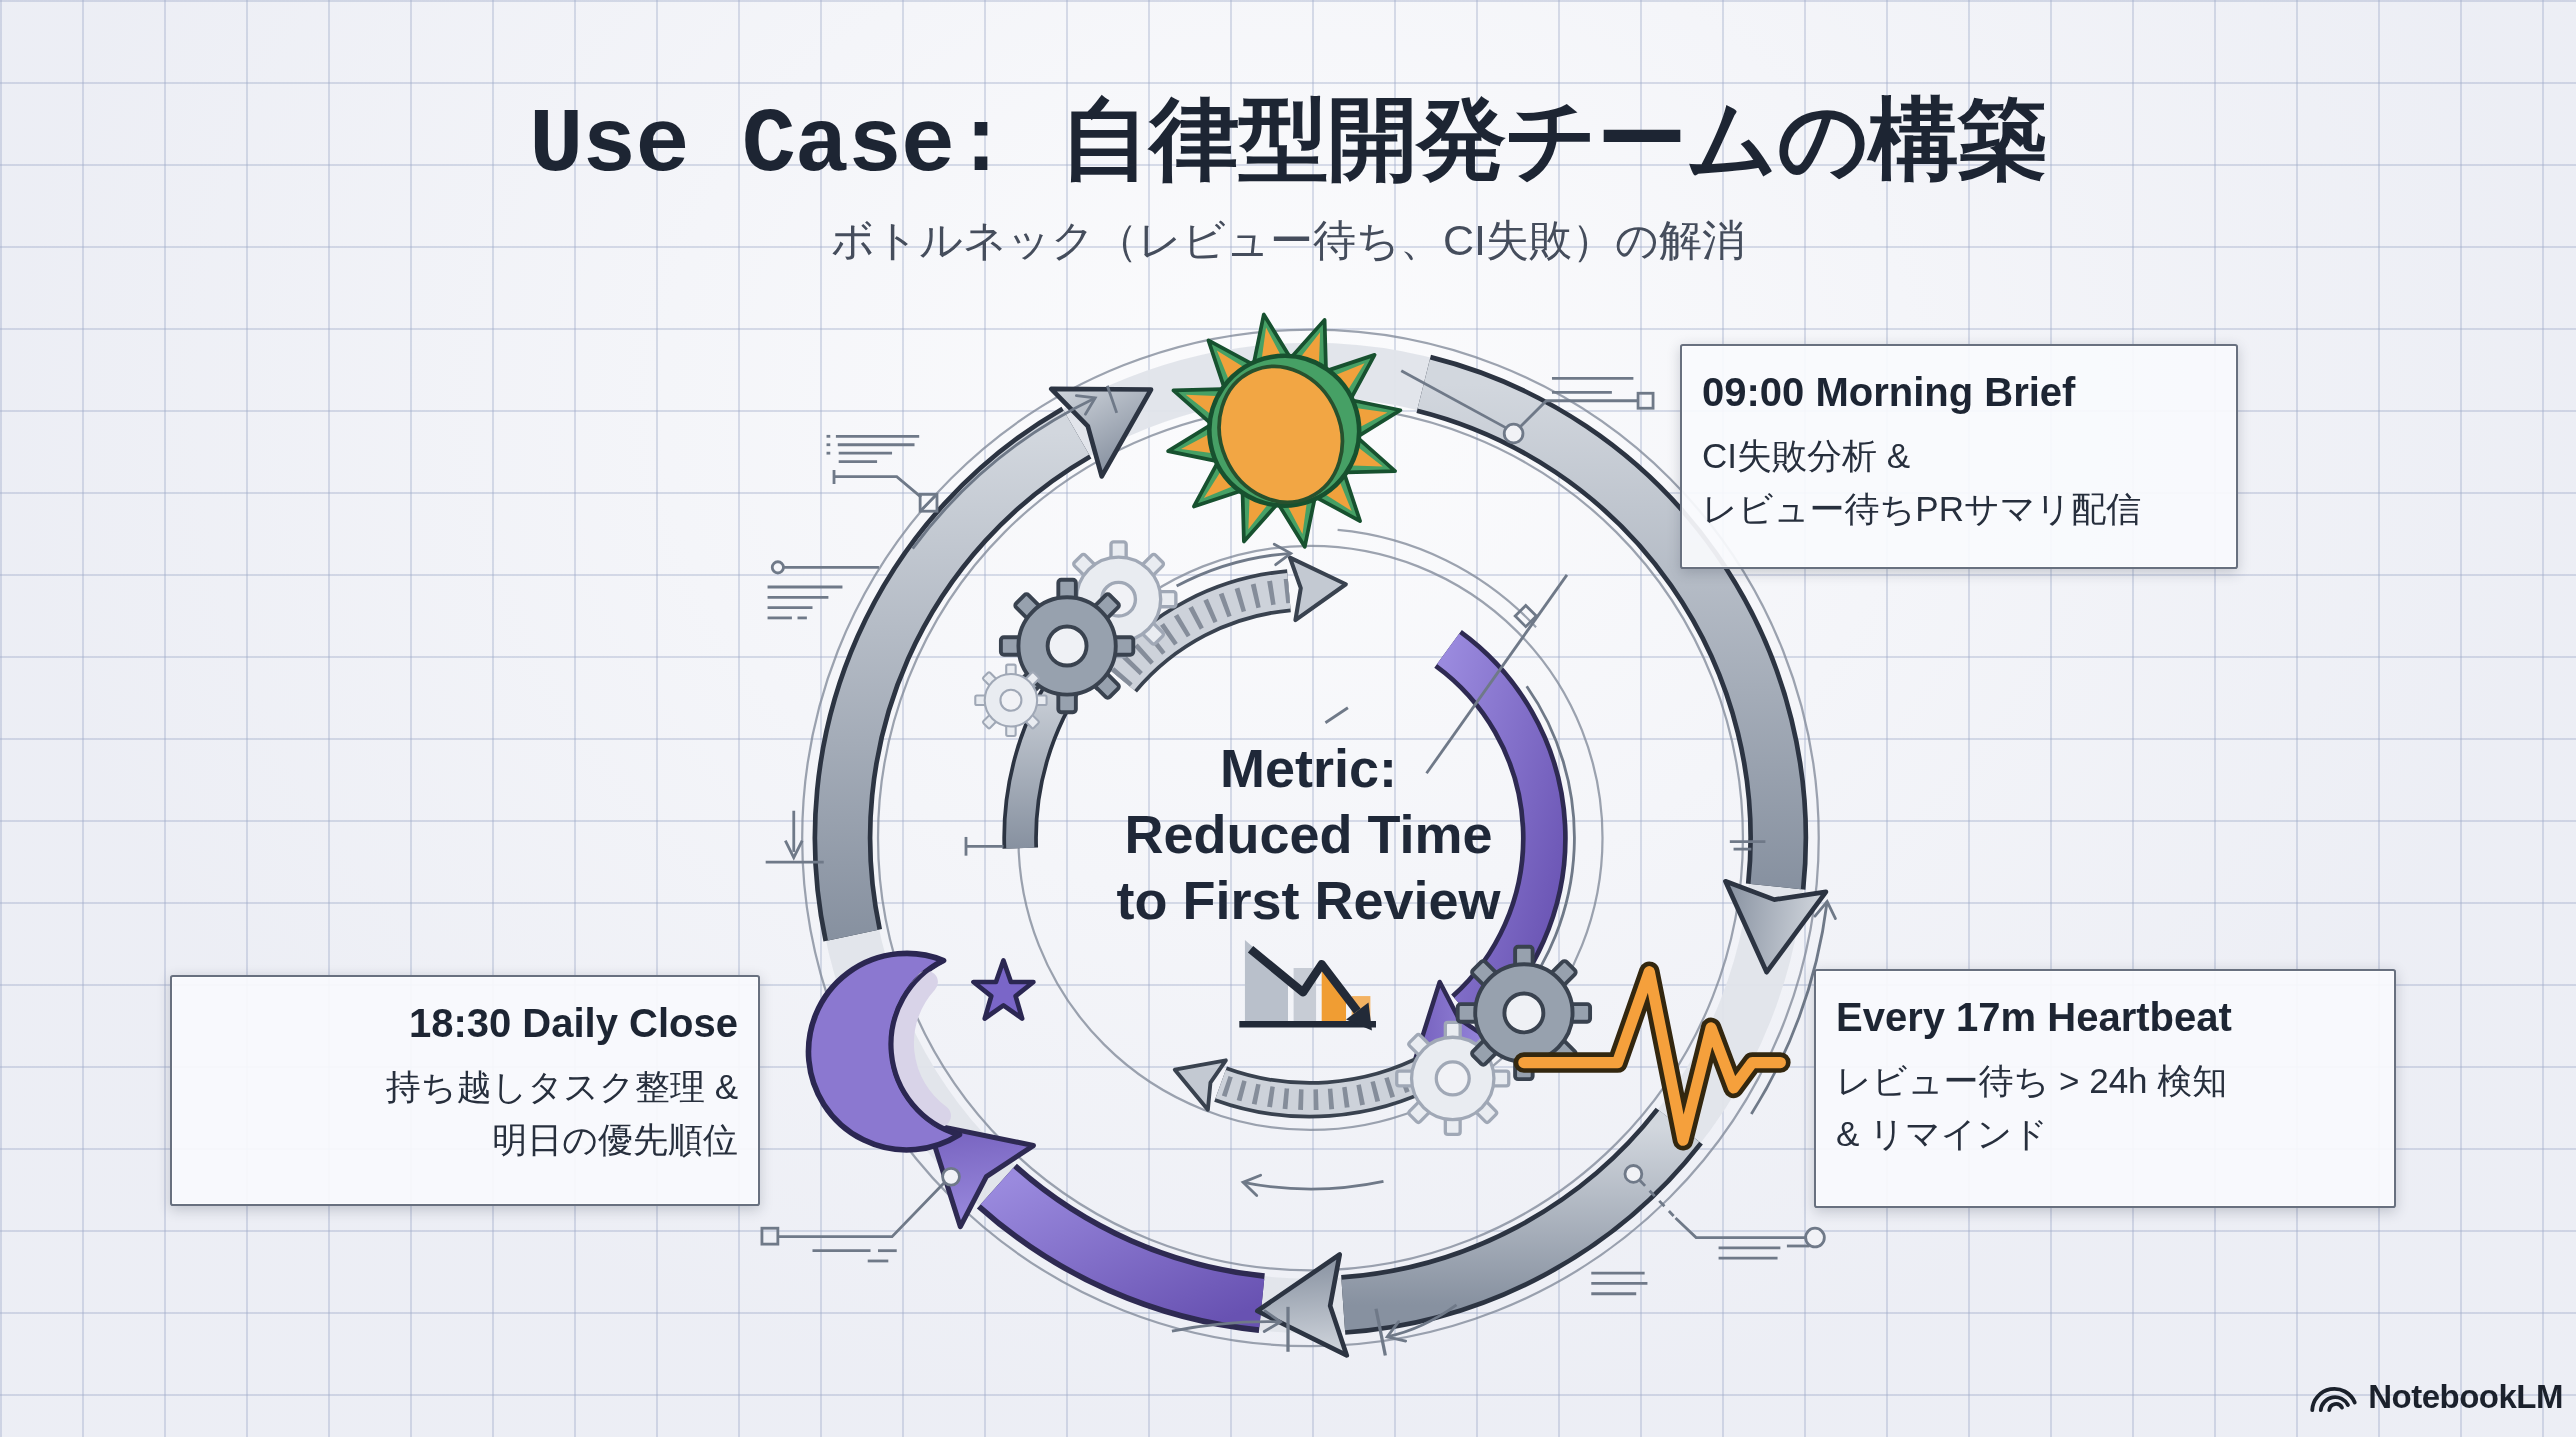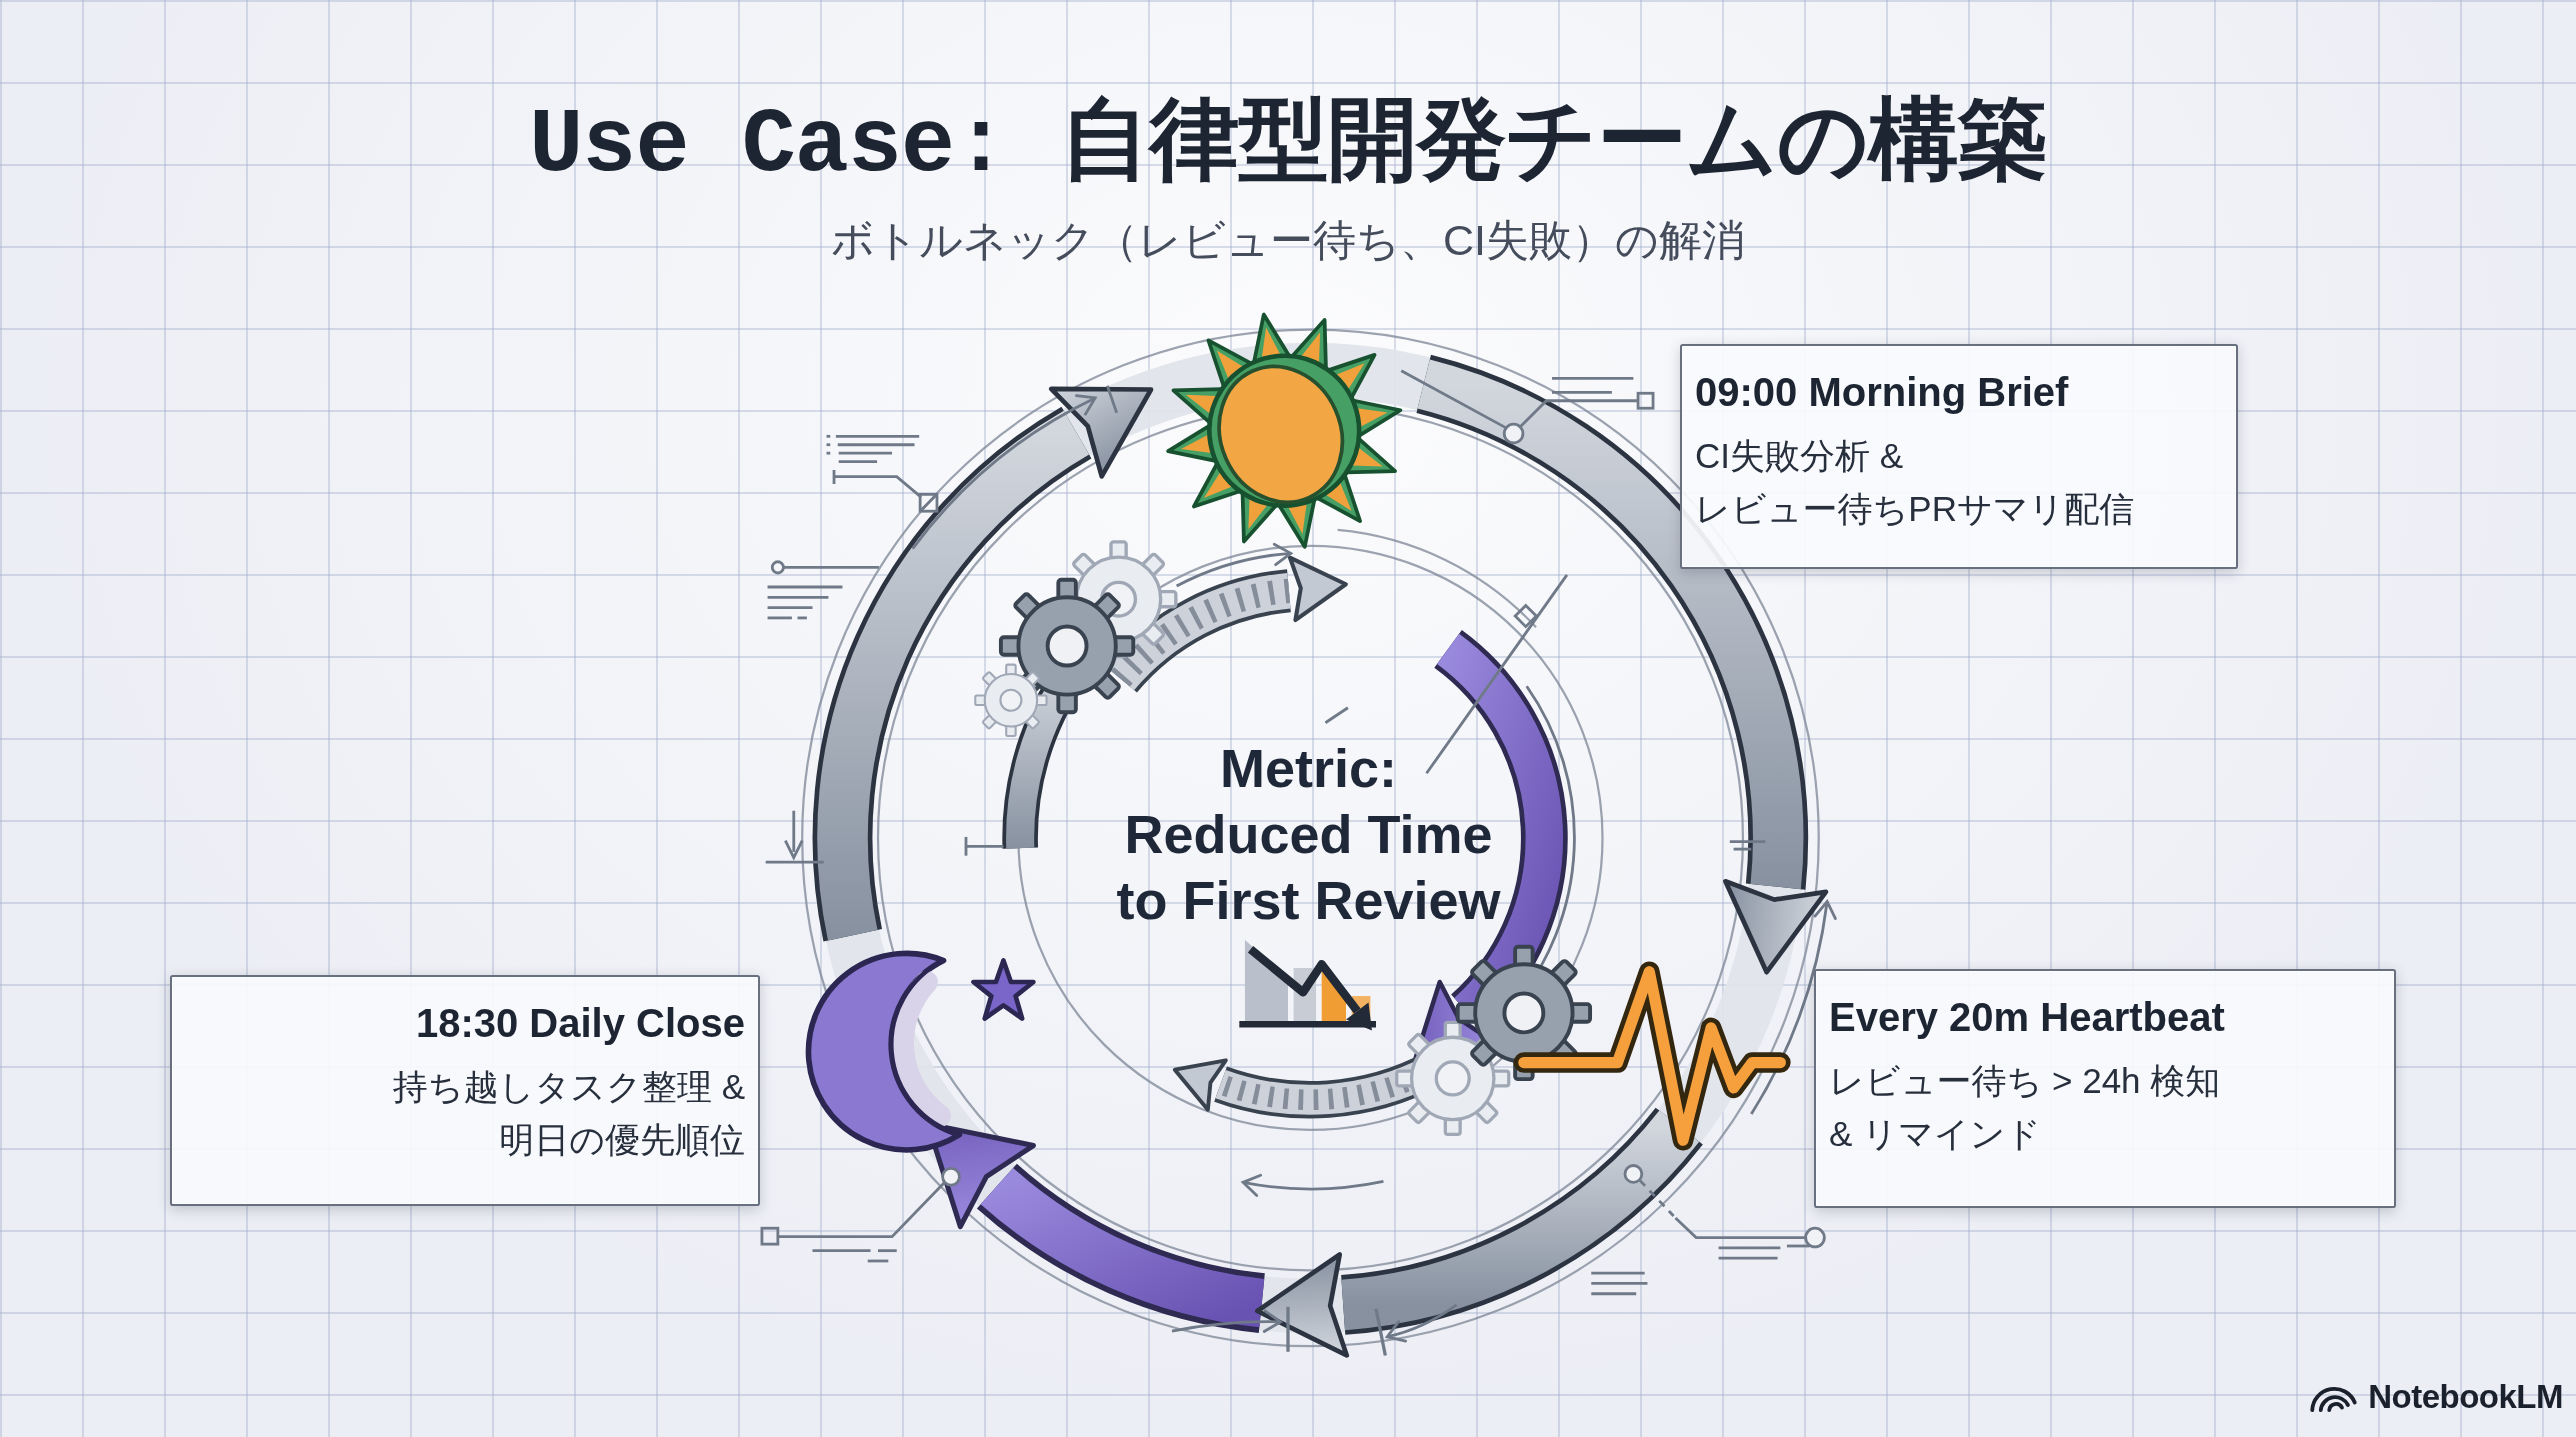--- a/index.html
+++ b/index.html
@@ -30,21 +30,21 @@
   .metric{
     position:absolute;left:981px;top:736px;width:655px;text-align:center;
     font-size:54px;font-weight:800;line-height:1.22;color:#1f2838;
   }
   .callout{
     position:absolute;box-sizing:border-box;
     background:rgba(249,250,253,0.93);
     border:2.8px solid #68707f;
     border-radius:2.8px;
     box-shadow:0 3.7px 13px rgba(40,50,70,0.22), inset 0 0 0 0.9px rgba(255,255,255,0.6);
-    padding:24px 13px;
+    padding:24px 20px;
   }
   .callout .c-title{font-size:40px;font-weight:800;color:#1d2533;margin-bottom:15px;}
   .callout .c-line{font-size:35px;font-weight:400;color:#272f3d;line-height:1.5;}
   .box-morning{left:1680px;top:344px;width:558px;height:225px;}
   .box-heartbeat{left:1814px;top:969px;width:582px;height:239px;}
   .box-close{left:170px;top:967px;width:590px;height:231px;text-align:right;margin-top:8px;}
   .brand{
     position:absolute;right:13px;bottom:20.6px;display:flex;align-items:center;gap:9.4px;
   }
   .brand .brand-text{font-size:33px;font-weight:700;color:#1b212c;letter-spacing:-0.5px;}
@@ -330,21 +330,21 @@
     <div>to First Review</div>
   </div>
 
   <div class="callout box-morning">
     <div class="c-title">09:00 Morning Brief</div>
     <div class="c-line">CI失敗分析 &amp;</div>
     <div class="c-line">レビュー待ちPRサマリ配信</div>
   </div>
 
   <div class="callout box-heartbeat">
-    <div class="c-title">Every 20m Heartbeat</div>
+    <div class="c-title">Every 17m Heartbeat</div>
     <div class="c-line">レビュー待ち &gt; 24h 検知</div>
     <div class="c-line">&amp; リマインド</div>
   </div>
 
   <div class="callout box-close">
     <div class="c-title">18:30 Daily Close</div>
     <div class="c-line">持ち越しタスク整理 &amp;</div>
     <div class="c-line">明日の優先順位</div>
   </div>
 

